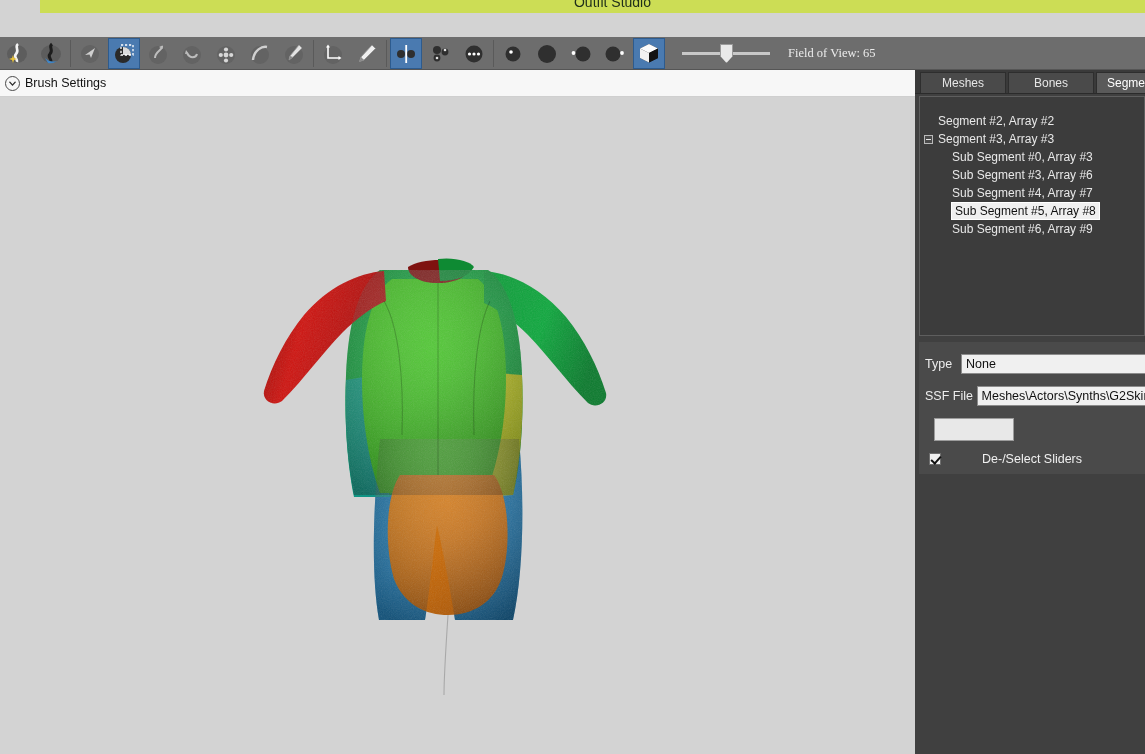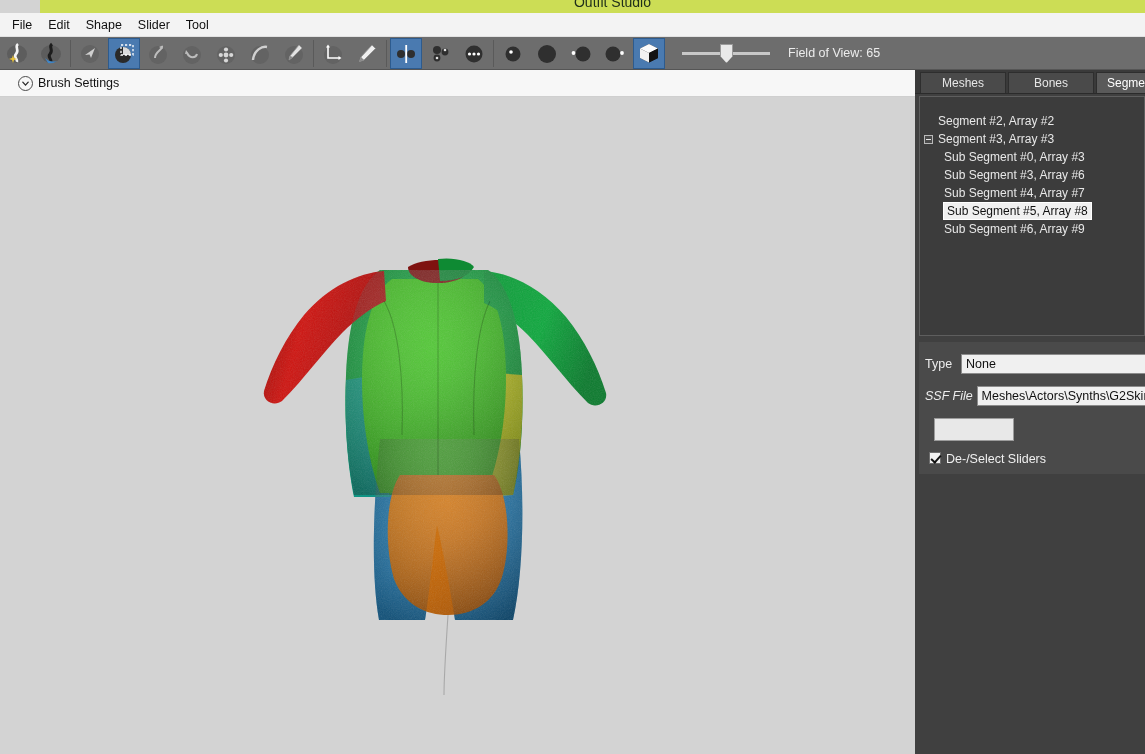--- a/index.html
+++ b/index.html
@@ -39,20 +39,21 @@
     white-space: nowrap;
     cursor: default;
   }
 
   
   .toolbar {
     position: absolute; left: 0; top: 37px; width: 1145px; height: 33px;
     background: #6d6d6d;
     display: flex; align-items: center;
     border-bottom: 1px solid #555;
+    font-family: Liberation Serif, serif;
   }
   .tb-group { display: flex; align-items: center; height: 33px; }
   .tb-sep {
     width: 1px; height: 27px; background: #848484;
     border-left: 1px solid #5a5a5a;
     margin: 0 2px;
   }
   .tb-btn {
     width: 32px; height: 31px;
     display: flex; align-items: center; justify-content: center;
@@ -93,21 +94,21 @@
     font-size: 12.5px; color: #ececec;
     white-space: nowrap;
   }
 
   
   .brushbar {
     position: absolute; left: 0; top: 70px; width: 915px; height: 27px;
     background: #f7f7f7;
     border-bottom: 1px solid #cfcfcf;
     display: flex; align-items: center;
-    padding-left: 18px;
+    padding-left: 5px;
   }
   .chev-circle {
     width: 15px; height: 15px; border-radius: 50%;
     border: 1px solid #4a4a4a;
     display: flex; align-items: center; justify-content: center;
     margin-right: 5px;
   }
   .brush-label { font-size: 12.5px; color: #111; }
 
   
@@ -175,21 +176,21 @@
     margin-right: 5px;
     flex: 0 0 auto;
   }
   .tree-row .twisty::before {
     content: ""; position: absolute;
     left: 1px; top: 3px; width: 5px; height: 1px;
     background: #e6e6e6;
   }
   .tree-row .lbl { display: inline-block; }
   .tree-row.indent0 .lbl { margin-left: 0px; }
-  .tree-row.indent1 .lbl { margin-left: 6px; }
+  .tree-row.indent1 .lbl { margin-left: 14px; }
   .tree-row.noTwisty { padding-left: 18px; }
   .tree-row.selected .lbl {
     background: #f0f0f0; color: #101010;
     padding: 1px 3px; margin-top: -1px;
     box-shadow: 0 0 0 1px #ffffff;
   }
 
   
   .props {
     position: absolute; left: 4px; top: 272px;
@@ -212,38 +213,38 @@
     display: flex; align-items: center;
     padding: 0 4px;
     overflow: hidden;
     white-space: nowrap;
   }
   .row-type { position: absolute; left: 6px; top: 12px; width: 230px; }
   .row-type .prop-label { width: 36px; }
   .row-type .field { width: 192px; }
 
   .row-ssf { position: absolute; left: 6px; top: 44px; width: 230px; }
-  .row-ssf .prop-label { width: 52px; font-style: italic; }
+  .row-ssf .prop-label { width: 52px; }
   .row-ssf .field { width: 180px; }
 
   .btn-row { position: absolute; left: 6px; top: 76px; width: 232px; display: flex; }
   .btn {
     height: 23px;
     background: #e8e8e8;
     border: 1px solid #9c9c9c;
     font-size: 12.5px; color: #101010;
     display: flex; align-items: center; justify-content: center;
     white-space: nowrap;
   }
   .btn-apply { width: 166px; }
   .btn-second { width: 80px; margin-left: 9px; }
 
   .checkrow {
     position: absolute; left: 10px; top: 110px;
-    display: flex; 
+    display: flex; align-items: center; gap: 36px;
   }
   .checkbox {
     width: 12px; height: 12px;
     background: #f1f1f1;
     border: 1px solid #6e6e6e;
     margin-right: 5px;
     position: relative;
   }
   .checkbox.checked::after {
     content: "";
@@ -263,27 +264,20 @@
 </style>
 </head>
 <body>
 
 <div id="app">
 
   <div class="titlebar">
     <div class="title">Outfit Studio</div>
   </div>
 
-  <div class="menubar">
-    <div class="menu-item">File</div>
-    <div class="menu-item">Edit</div>
-    <div class="menu-item">Shape</div>
-    <div class="menu-item">Slider</div>
-    <div class="menu-item">Tool</div>
-  </div>
 
   <div class="toolbar">
 
     <div class="tb-group">
       <div class="tb-btn">
         <svg width="24" height="24" viewBox="0 0 24 24">
           <ellipse cx="12" cy="13" rx="10" ry="9" fill="#5d5d5d"></ellipse>
           <path d="M13 3 C9 6 15 9 11 13 C8 16 13 18 12 21" stroke="#f4f4f4" stroke-width="2.6" fill="none"></path>
           <path d="M4 18 l3 1 1 3 1-3 3-1-3-1-1-3-1 3z" fill="#e8c23a"></path>
         </svg>

